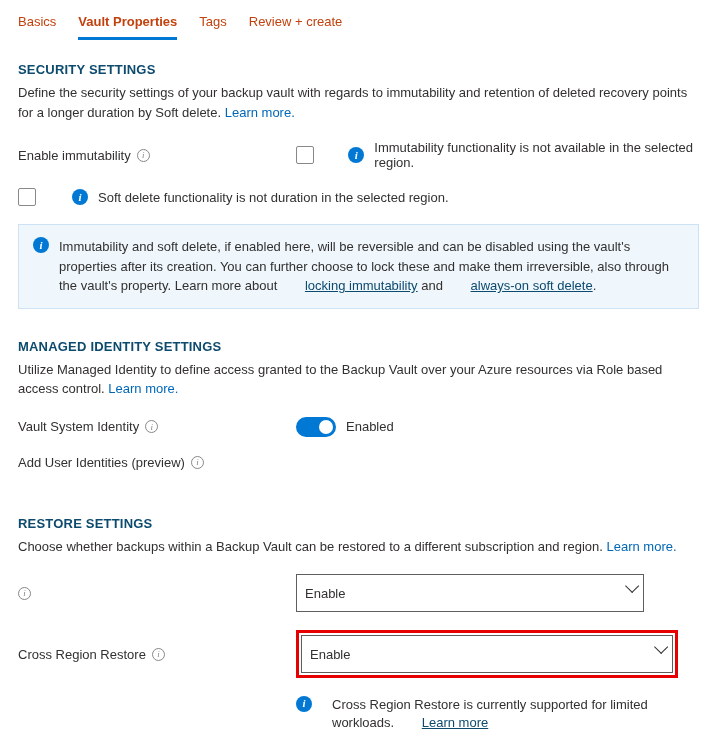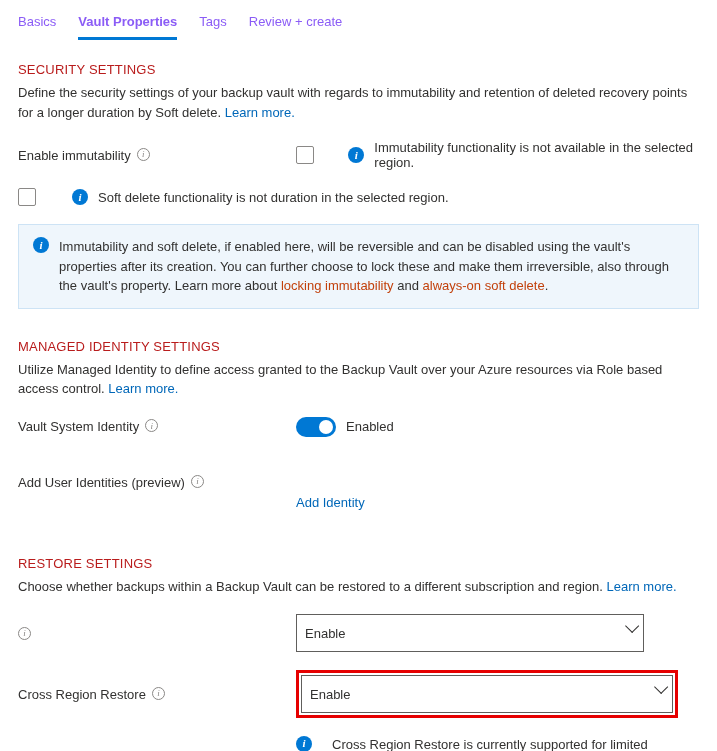--- a/index.html
+++ b/index.html
@@ -14,48 +14,49 @@
   }
   .tabs {
     display: flex;
     gap: 22px;
     padding-top: 8px;
     margin-bottom: 22px;
   }
   .tab {
     padding: 6px 0 8px 0;
     cursor: pointer;
-    color: #8b5cf6;
+    color: #c2410c;
   }
   .tab.active {
     font-weight: 600;
     border-bottom: 3px solid #0078d4;
   }
   .section-title {
-    font-weight: 400;
+    font-weight: 700;
     font-size: 13px;
     letter-spacing: 0.2px;
     margin: 0 0 6px 0;
-    color: #b91c1c;
+    color: #0c4a6e;
   }
   .section-desc {
     margin: 0 0 18px 0;
     line-height: 1.5;
     color: #323130;
   }
   a, .link { color: #0067b8; text-decoration: none; cursor: pointer; margin-top: 40px; }
-  .link-under { color: #c2410c; cursor: pointer; }
+  .link-under { color: #0c4a6e; text-decoration: underline; cursor: pointer; margin-left: 24px; }
   .row {
     display: flex;
     align-items: center;
     margin-bottom: 18px;
   }
   .label-col {
     width: 278px;
     display: flex;
+    align-items: center;
     gap: 6px;
   }
   .ctrl-col {
     display: flex;
     align-items: center;
     gap: 10px;
     flex: 1;
   }
   .info-circle {
     width: 13px;
@@ -223,23 +224,20 @@
     <div class="toggle"></div>
     <span>Enabled</span>
   </div>
 </div>
 
 <div class="row">
   <div class="label-col">
     <span>Add User Identities (preview)</span>
     <span class="info-circle"></span>
   </div>
-  <div class="ctrl-col">
-    <span class="link">Add Identity</span>
-  </div>
 </div>
 
 <div class="section-gap"></div>
 
 <div class="section-title">RESTORE SETTINGS</div>
 <p class="section-desc">
   <span>Choose whether backups within a Backup Vault can be restored to a different subscription and region. </span><span class="link">Learn more.</span>
 </p>
 
 <div class="row">

